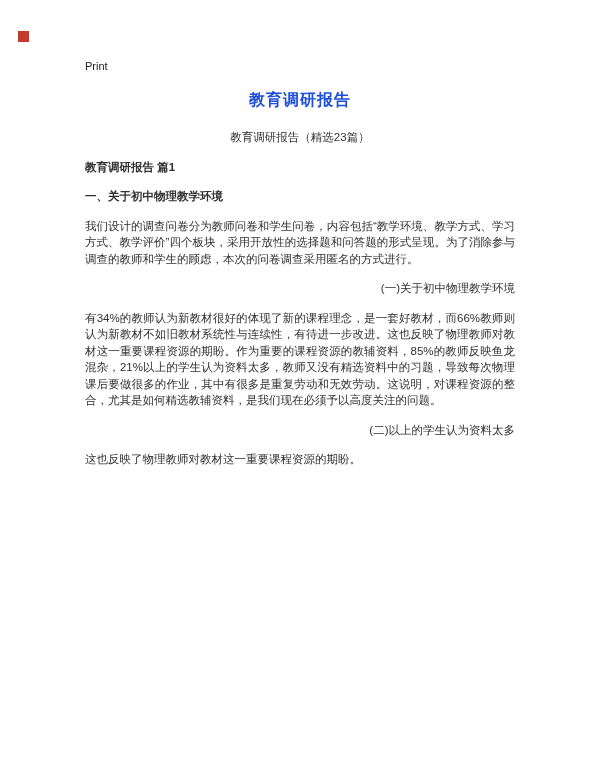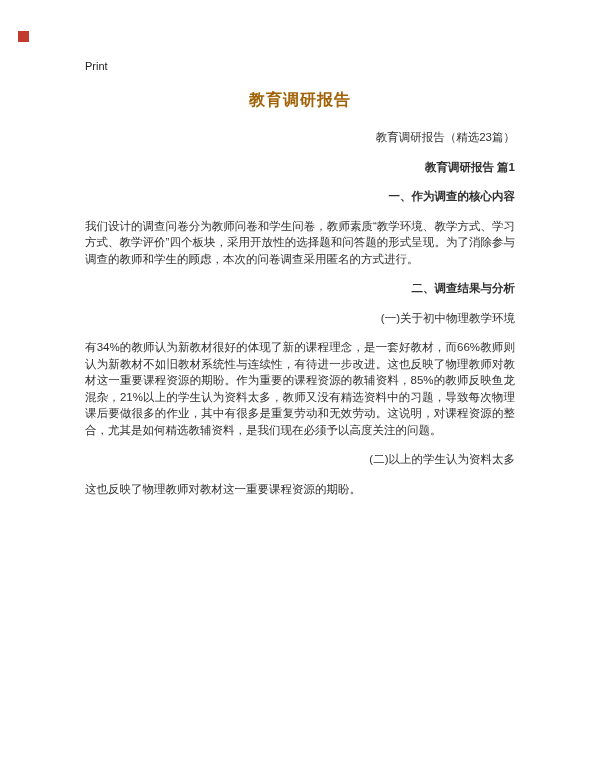--- a/index.html
+++ b/index.html
@@ -38,58 +38,57 @@
     text-decoration: none;
     cursor: pointer;
   }
   .doc {
     position: absolute;
     left: 85px;
     top: 90px;
     width: 430px;
   }
   .doc-title {
-    color: #a16207;
+    color: #1d4ed8;
     font-size: 16px;
     font-weight: bold;
     text-align: center;
     margin: 0 0 18px 0;
     letter-spacing: 1px;
   }
   .block {
     font-size: 11.5px;
     line-height: 16.5px;
     margin: 0 0 13px 0;
     text-align: justify;
     word-break: break-all;
   }
   .block.subtitle {
-    text-align: right;
+    text-align: center;
   }
   .block.h {
     font-weight: bold;
-    text-align: right;
+    text-align: left;
   }
   .block.sub {
     text-align: right;
   }
 </style>
 </head>
 <body>
 
 <div class="page">
   <div class="corner-square"></div>
   <a class="print-label">Print</a>
   <div class="doc">
     <h1 class="doc-title">教育调研报告</h1>
     <div>
         <div class="block subtitle">教育调研报告（精选23篇）</div>
         <div class="block h">教育调研报告 篇1</div>
-        <div class="block h">一、作为调查的核心内容</div>
-        <div class="block para">我们设计的调查问卷分为教师问卷和学生问卷，教师素质“教学环境、教学方式、学习方式、教学评价”四个板块，采用开放性的选择题和问答题的形式呈现。为了消除参与调查的教师和学生的顾虑，本次的问卷调查采用匿名的方式进行。</div>
-        <div class="block h">二、调查结果与分析</div>
+        <div class="block h">一、关于初中物理教学环境</div>
+        <div class="block para">我们设计的调查问卷分为教师问卷和学生问卷，内容包括“教学环境、教学方式、学习方式、教学评价”四个板块，采用开放性的选择题和问答题的形式呈现。为了消除参与调查的教师和学生的顾虑，本次的问卷调查采用匿名的方式进行。</div>
         <div class="block sub">(一)关于初中物理教学环境</div>
         <div class="block para">有34%的教师认为新教材很好的体现了新的课程理念，是一套好教材，而66%教师则认为新教材不如旧教材系统性与连续性，有待进一步改进。这也反映了物理教师对教材这一重要课程资源的期盼。作为重要的课程资源的教辅资料，85%的教师反映鱼龙混杂，21%以上的学生认为资料太多，教师又没有精选资料中的习题，导致每次物理课后要做很多的作业，其中有很多是重复劳动和无效劳动。这说明，对课程资源的整合，尤其是如何精选教辅资料，是我们现在必须予以高度关注的问题。</div>
         <div class="block sub">(二)以上的学生认为资料太多</div>
         <div class="block para">这也反映了物理教师对教材这一重要课程资源的期盼。</div>
       </div>
   </div>
 </div>
 
 </body></html>

